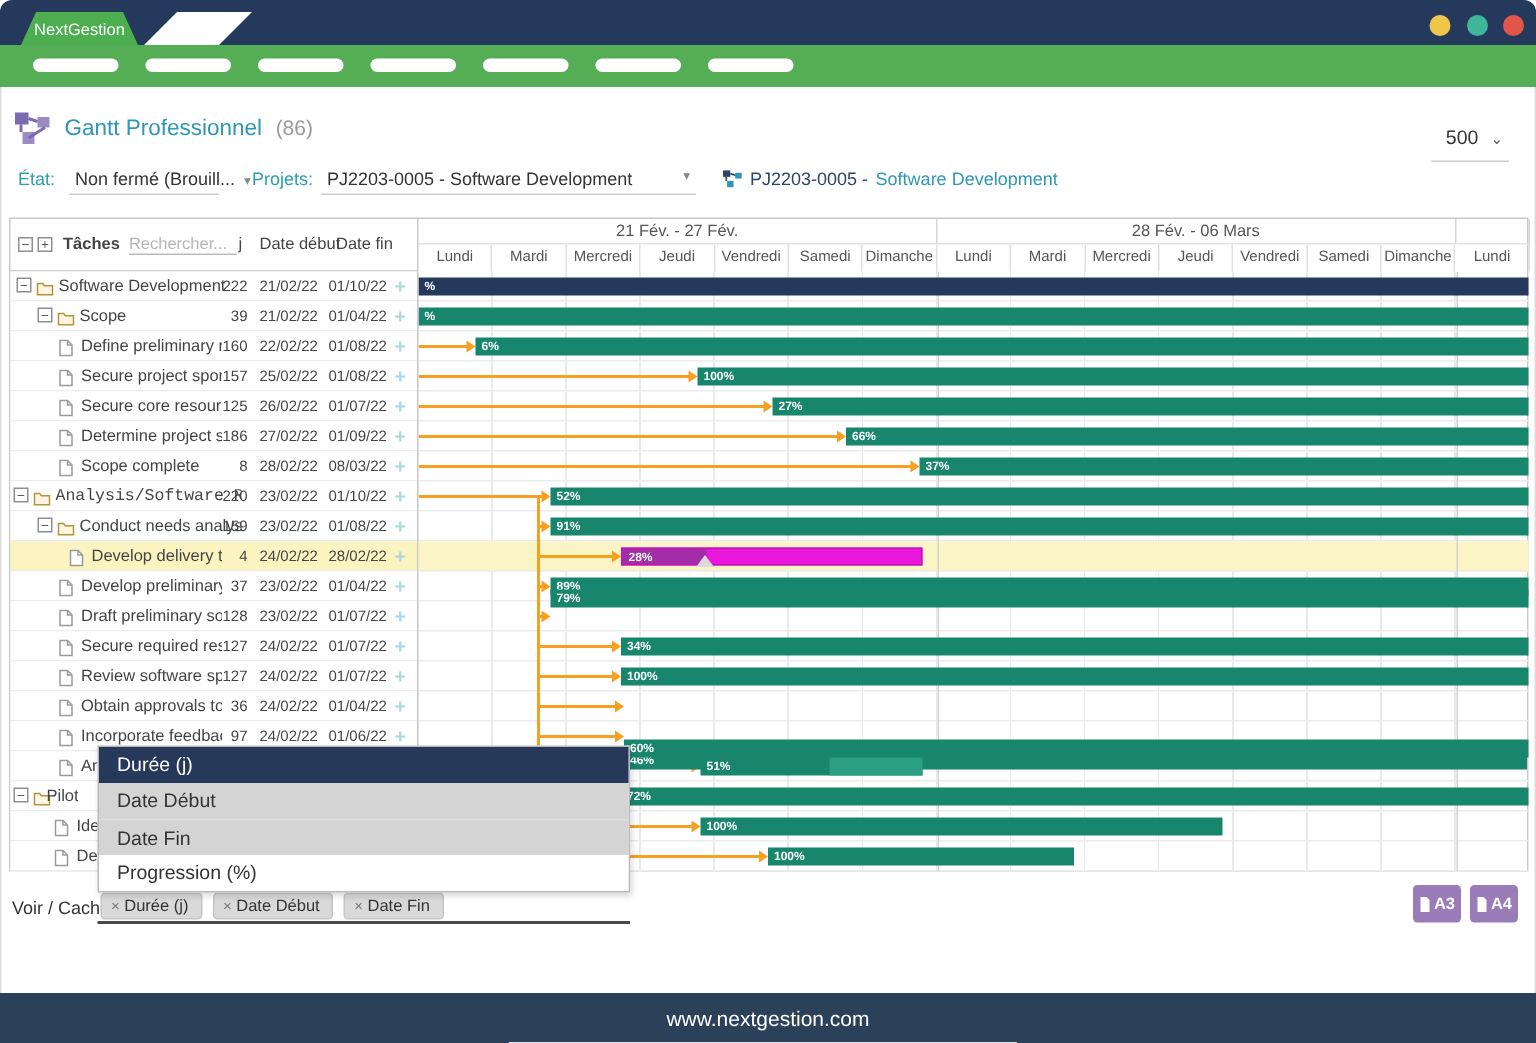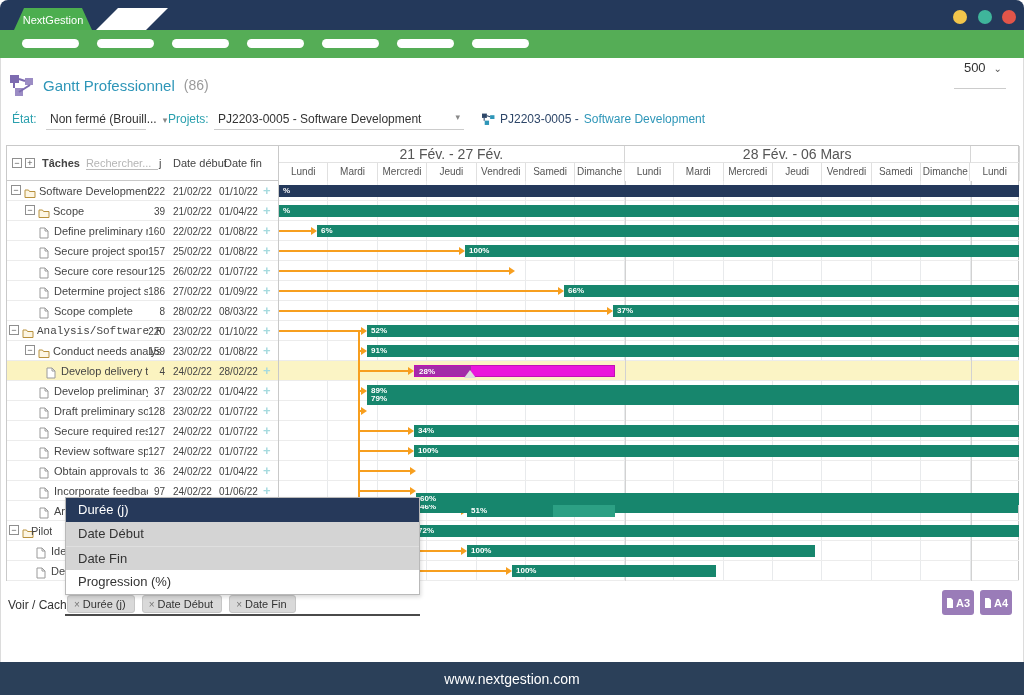--- a/index.html
+++ b/index.html
@@ -18,21 +18,21 @@
   
   .navbar { position:absolute; left:0; top:30px; width:1024px; height:28px; background:#55ad56; }
   .nav-pill { position:absolute; top:9px; width:57px; height:9px; background:#fff; border-radius:5px; }
 
   .content-frame { position:absolute; left:0; top:58px; width:1024px; height:604px; border-left:1px solid #dcdcdc; border-right:1px solid #dcdcdc; pointer-events:none; }
 
   
   .page-header { position:absolute; left:10px; top:74px; display:flex; align-items:center; gap:9px; }
   .page-title { font-size:15px; color:#2e96b8; }
   .page-count { font-size:14px; color:#9a9a9a; }
-  .page-size { position:absolute; right:18px; top:60px; font-size:13px; color:#333; border-bottom:1px solid #ccc; padding:0 4px 13px 10px; cursor:pointer; }
+  .page-size { position:absolute; right:18px; top:84px; font-size:13px; color:#333; border-bottom:1px solid #ccc; padding:0 4px 8px 10px; cursor:pointer; }
   .page-size .caret { font-size:10px; color:#555; margin-left:8px; }
 
   
   .filter-row { position:absolute; left:0; top:110px; width:1024px; height:24px; font-size:12px; }
   .flabel { color:#2aa0ae; }
   .fselect { color:#333; border-bottom:1px solid #ccc; padding:0 4px 3px 4px; cursor:pointer; white-space:nowrap; }
   .fselect .caret { color:#888; font-size:9px; margin-left:6px; }
   .f-etat-label { position:absolute; left:12px; top:2px; }
   .f-etat-value { position:absolute; left:46px; top:2px; width:100px; }
   .f-proj-label { position:absolute; left:168px; top:2px; }
@@ -53,21 +53,21 @@
   .expander { display:inline-block; width:10px; height:10px; border:1px solid #8f8f8f; background:#fff; color:#555; font-size:9px; line-height:8px; text-align:center; cursor:pointer; flex:none; }
   .lh-tasks { font-size:11px; font-weight:bold; color:#444; margin-left:7px; }
   .search-input { width:72px; margin-left:6px; border:none; border-bottom:1px solid #bbb; font-size:11px; color:#555; outline:none; font-family:"Liberation Sans",sans-serif; }
   .search-input::placeholder { color:#b5b5b5; }
   .lh-j { position:absolute; left:152px; top:11px; font-size:11px; color:#444; }
   .lh-start { position:absolute; left:166px; top:11px; font-size:11px; color:#444; }
   .lh-end { position:absolute; left:217px; top:11px; font-size:11px; color:#444; }
 
   .chart-header { position:absolute; left:271px; top:0; width:741px; height:35px; border-left:1px solid #c9c9c9; }
   .week-row { position:absolute; left:0; top:0; height:17px; width:741px; display:flex; }
-  .week-cell { border-right:1px solid #d6d6d6; border-bottom:1px solid #e2e2e2; font-size:14px; color:#555; text-align:center; line-height:16px; overflow:hidden; }
+  .week-cell { border-right:1px solid #d6d6d6; border-bottom:1px solid #e2e2e2; font-size:11px; color:#555; text-align:center; line-height:16px; overflow:hidden; }
   .day-row { position:absolute; left:0; top:17px; height:18px; width:741px; display:flex; }
   .day-cell { width:49.4px; border-right:1px solid #e0e0e0; font-size:10px; color:#555; text-align:center; line-height:17px; flex:none; overflow:hidden; }
 
   
   .left-rows { position:absolute; left:0; top:35px; width:271px; height:400px; }
   .lrow { position:relative; width:271px; height:20px; border-bottom:1px solid #ececec; background:#fff; cursor:pointer; }
   .lrow.hl { background:#fbf3c0; }
   .lrow .expander { position:absolute; top:4px; }
   .row-name { position:absolute; top:4px; font-size:11px; color:#444; white-space:nowrap; overflow:hidden; }
   .row-dur { position:absolute; left:128px; width:30px; top:5px; font-size:10px; color:#444; text-align:right; }
@@ -472,20 +472,23 @@
         <div class="bar bar-teal" style="left: 38px; width: 703px; top: 44px;">
           <span class="bar-label">6%</span>
         </div>
         <div class="arrow-line" style="left: 0px; top: 69px; width: 181px;"></div>
         <div class="arrow-head" style="left: 180px; top: 66px;"></div>
         <div class="bar bar-teal" style="left: 186px; width: 555px; top: 64px;">
           <span class="bar-label">100%</span>
         </div>
         <div class="arrow-line" style="left: 0px; top: 89px; width: 231px;"></div>
         <div class="arrow-head" style="left: 230px; top: 86px;"></div>
+        <div class="bar bar-teal" style="left: 236px; width: 505px; top: 84px;">
+          <span class="bar-label">27%</span>
+        </div>
         <div class="arrow-line" style="left: 0px; top: 109px; width: 280px;"></div>
         <div class="arrow-head" style="left: 279px; top: 106px;"></div>
         <div class="bar bar-teal" style="left: 285px; width: 456px; top: 104px;">
           <span class="bar-label">66%</span>
         </div>
         <div class="arrow-line" style="left: 0px; top: 129px; width: 329px;"></div>
         <div class="arrow-head" style="left: 328px; top: 126px;"></div>
         <div class="bar bar-teal" style="left: 334px; width: 407px; top: 124px;">
           <span class="bar-label">37%</span>
         </div>

